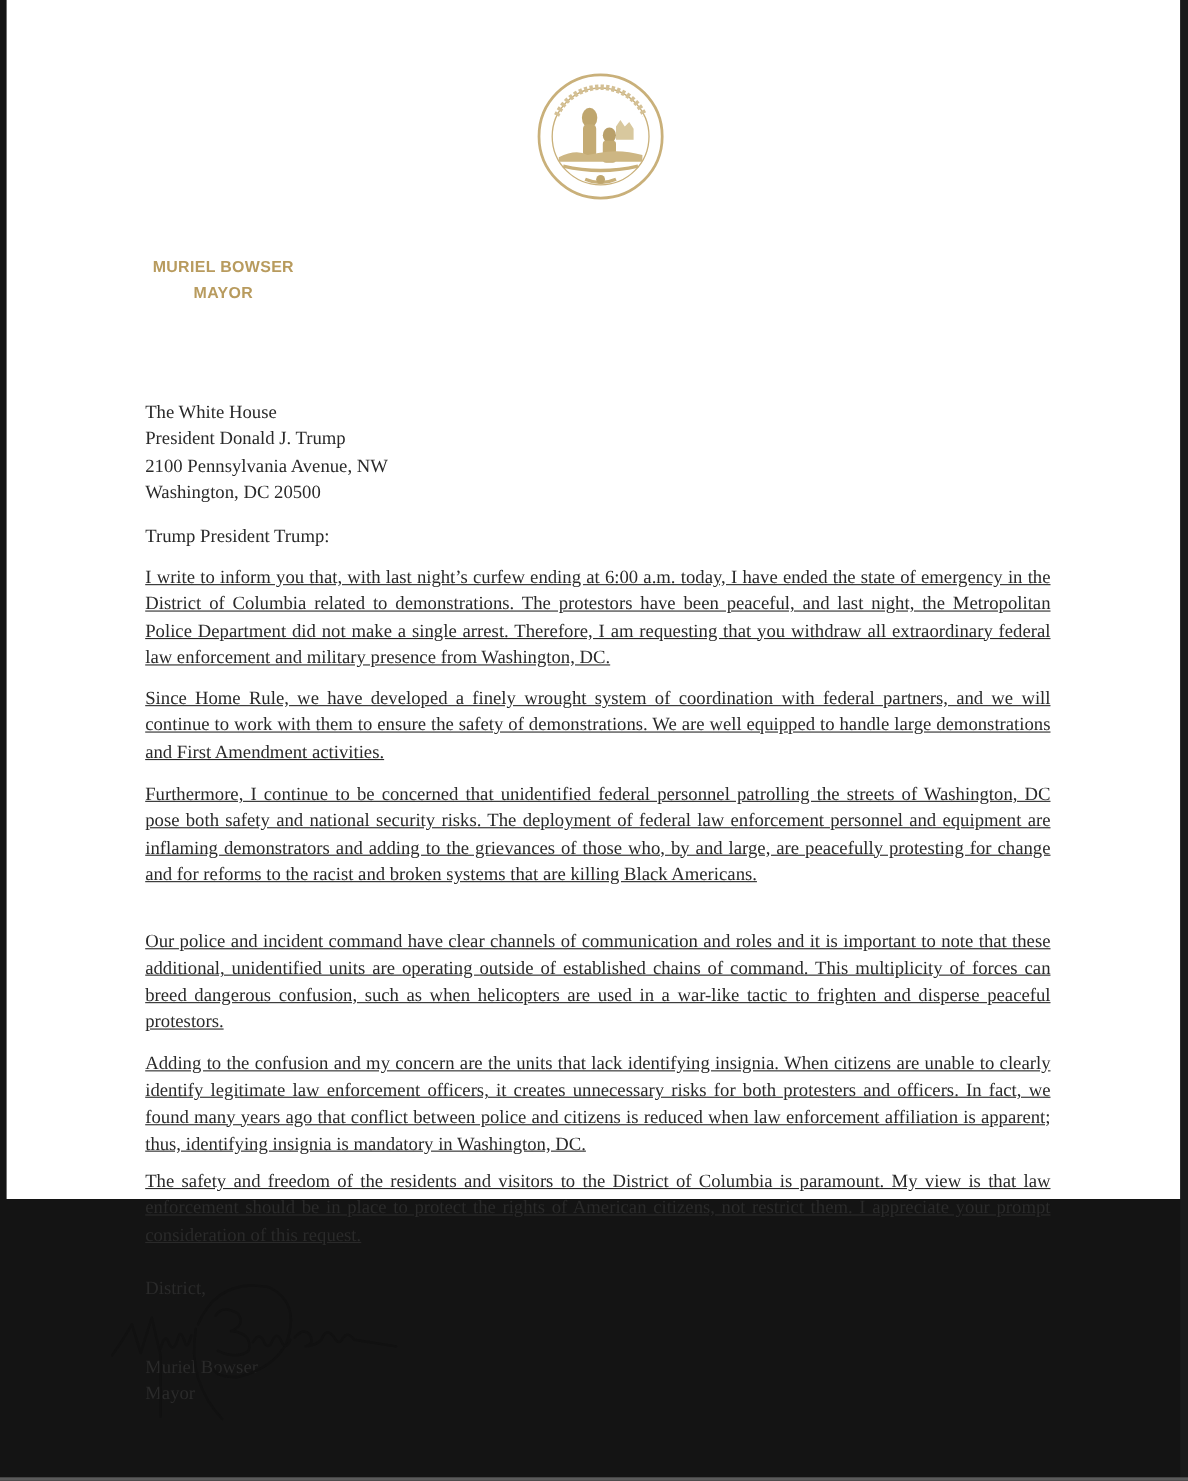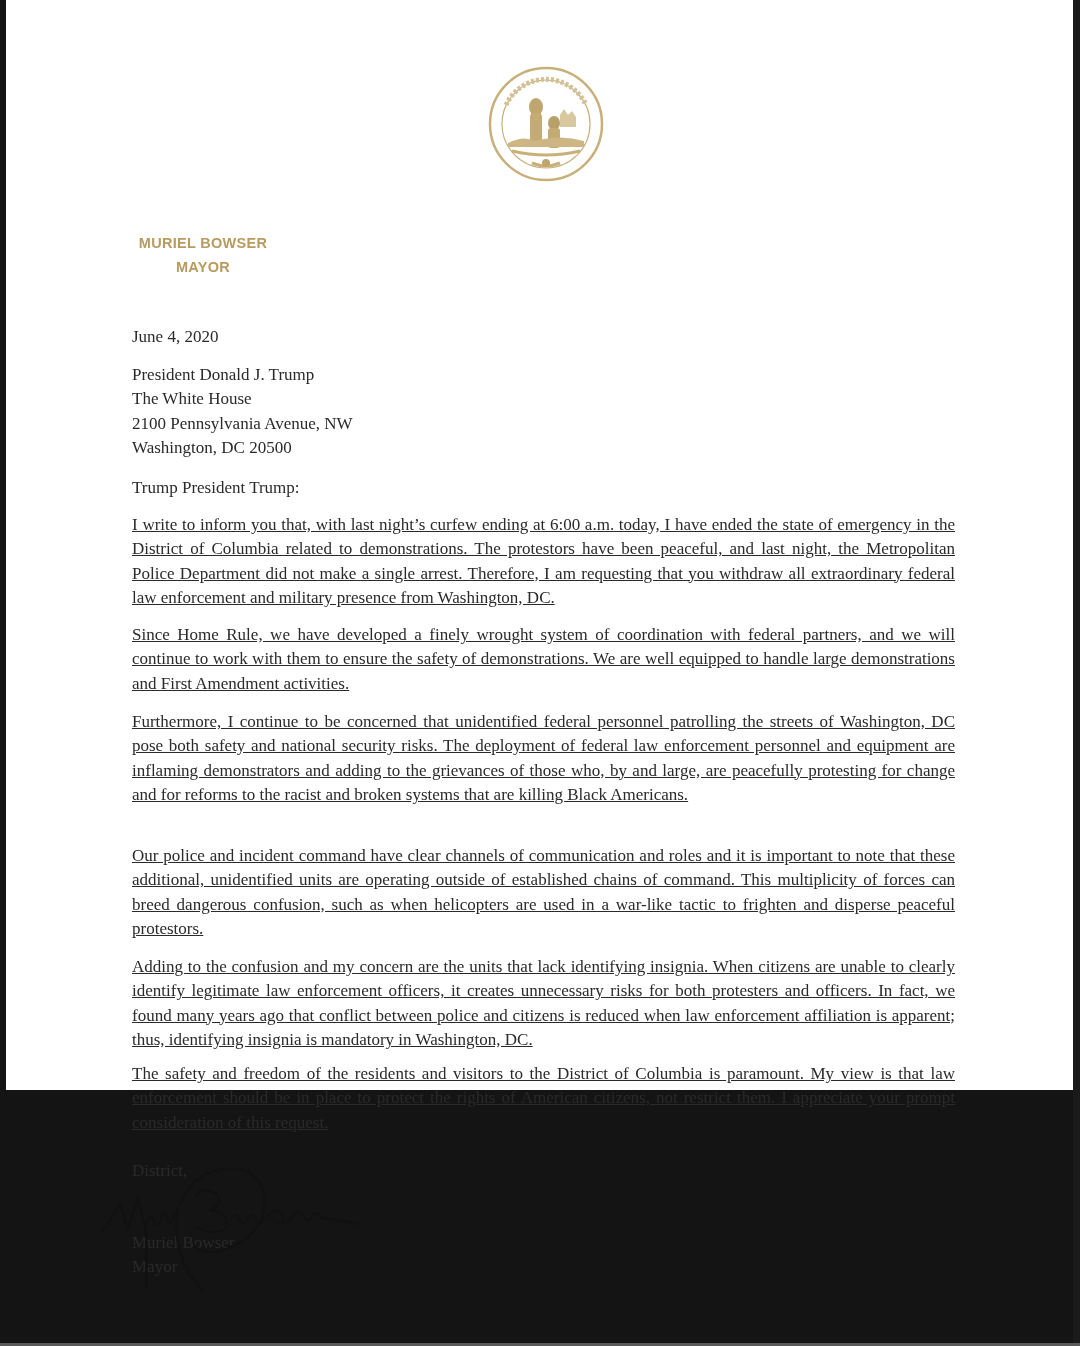--- a/index.html
+++ b/index.html
@@ -110,25 +110,24 @@
     <path d="M28,86 Q62,94 96,86" fill="none" stroke="#c9b07a" stroke-width="3"></path>
     <path d="M48,98 Q62,104 76,98" fill="none" stroke="#c9b07a" stroke-width="3"></path>
     <circle cx="62" cy="98" r="4" fill="#bfa66e"></circle>
   </svg>
 
   <div class="letterhead">
     <div>MURIEL BOWSER</div>
     <div>MAYOR</div>
   </div>
 
-  <div class="body-text date">June 4, 2020</div>
 
   <div class="body-text address">
+    <div>The White House</div>
     <div>President Donald J. Trump</div>
-    <div>The White House</div>
     <div>2100 Pennsylvania Avenue, NW</div>
     <div>Washington, DC 20500</div>
   </div>
 
   <div class="body-text salutation">Trump President Trump:</div>
 
   <p class="body-text para p1">I write to inform you that, with last night’s curfew ending at 6:00 a.m. today, I have ended the state of emergency in the District of Columbia related to demonstrations. The protestors have been peaceful, and last night, the Metropolitan Police Department did not make a single arrest. Therefore, I am requesting that you withdraw all extraordinary federal law enforcement and military presence from Washington, DC.</p>
   <p class="body-text para p2">Since Home Rule, we have developed a finely wrought system of coordination with federal partners, and we will continue to work with them to ensure the safety of demonstrations. We are well equipped to handle large demonstrations and First Amendment activities.</p>
   <p class="body-text para p3">Furthermore, I continue to be concerned that unidentified federal personnel patrolling the streets of Washington, DC pose both safety and national security risks. The deployment of federal law enforcement personnel and equipment are inflaming demonstrators and adding to the grievances of those who, by and large, are peacefully protesting for change and for reforms to the racist and broken systems that are killing Black Americans.</p>
   <p class="body-text para p4">Our police and incident command have clear channels of communication and roles and it is important to note that these additional, unidentified units are operating outside of established chains of command. This multiplicity of forces can breed dangerous confusion, such as when helicopters are used in a war-like tactic to frighten and disperse peaceful protestors.</p>

